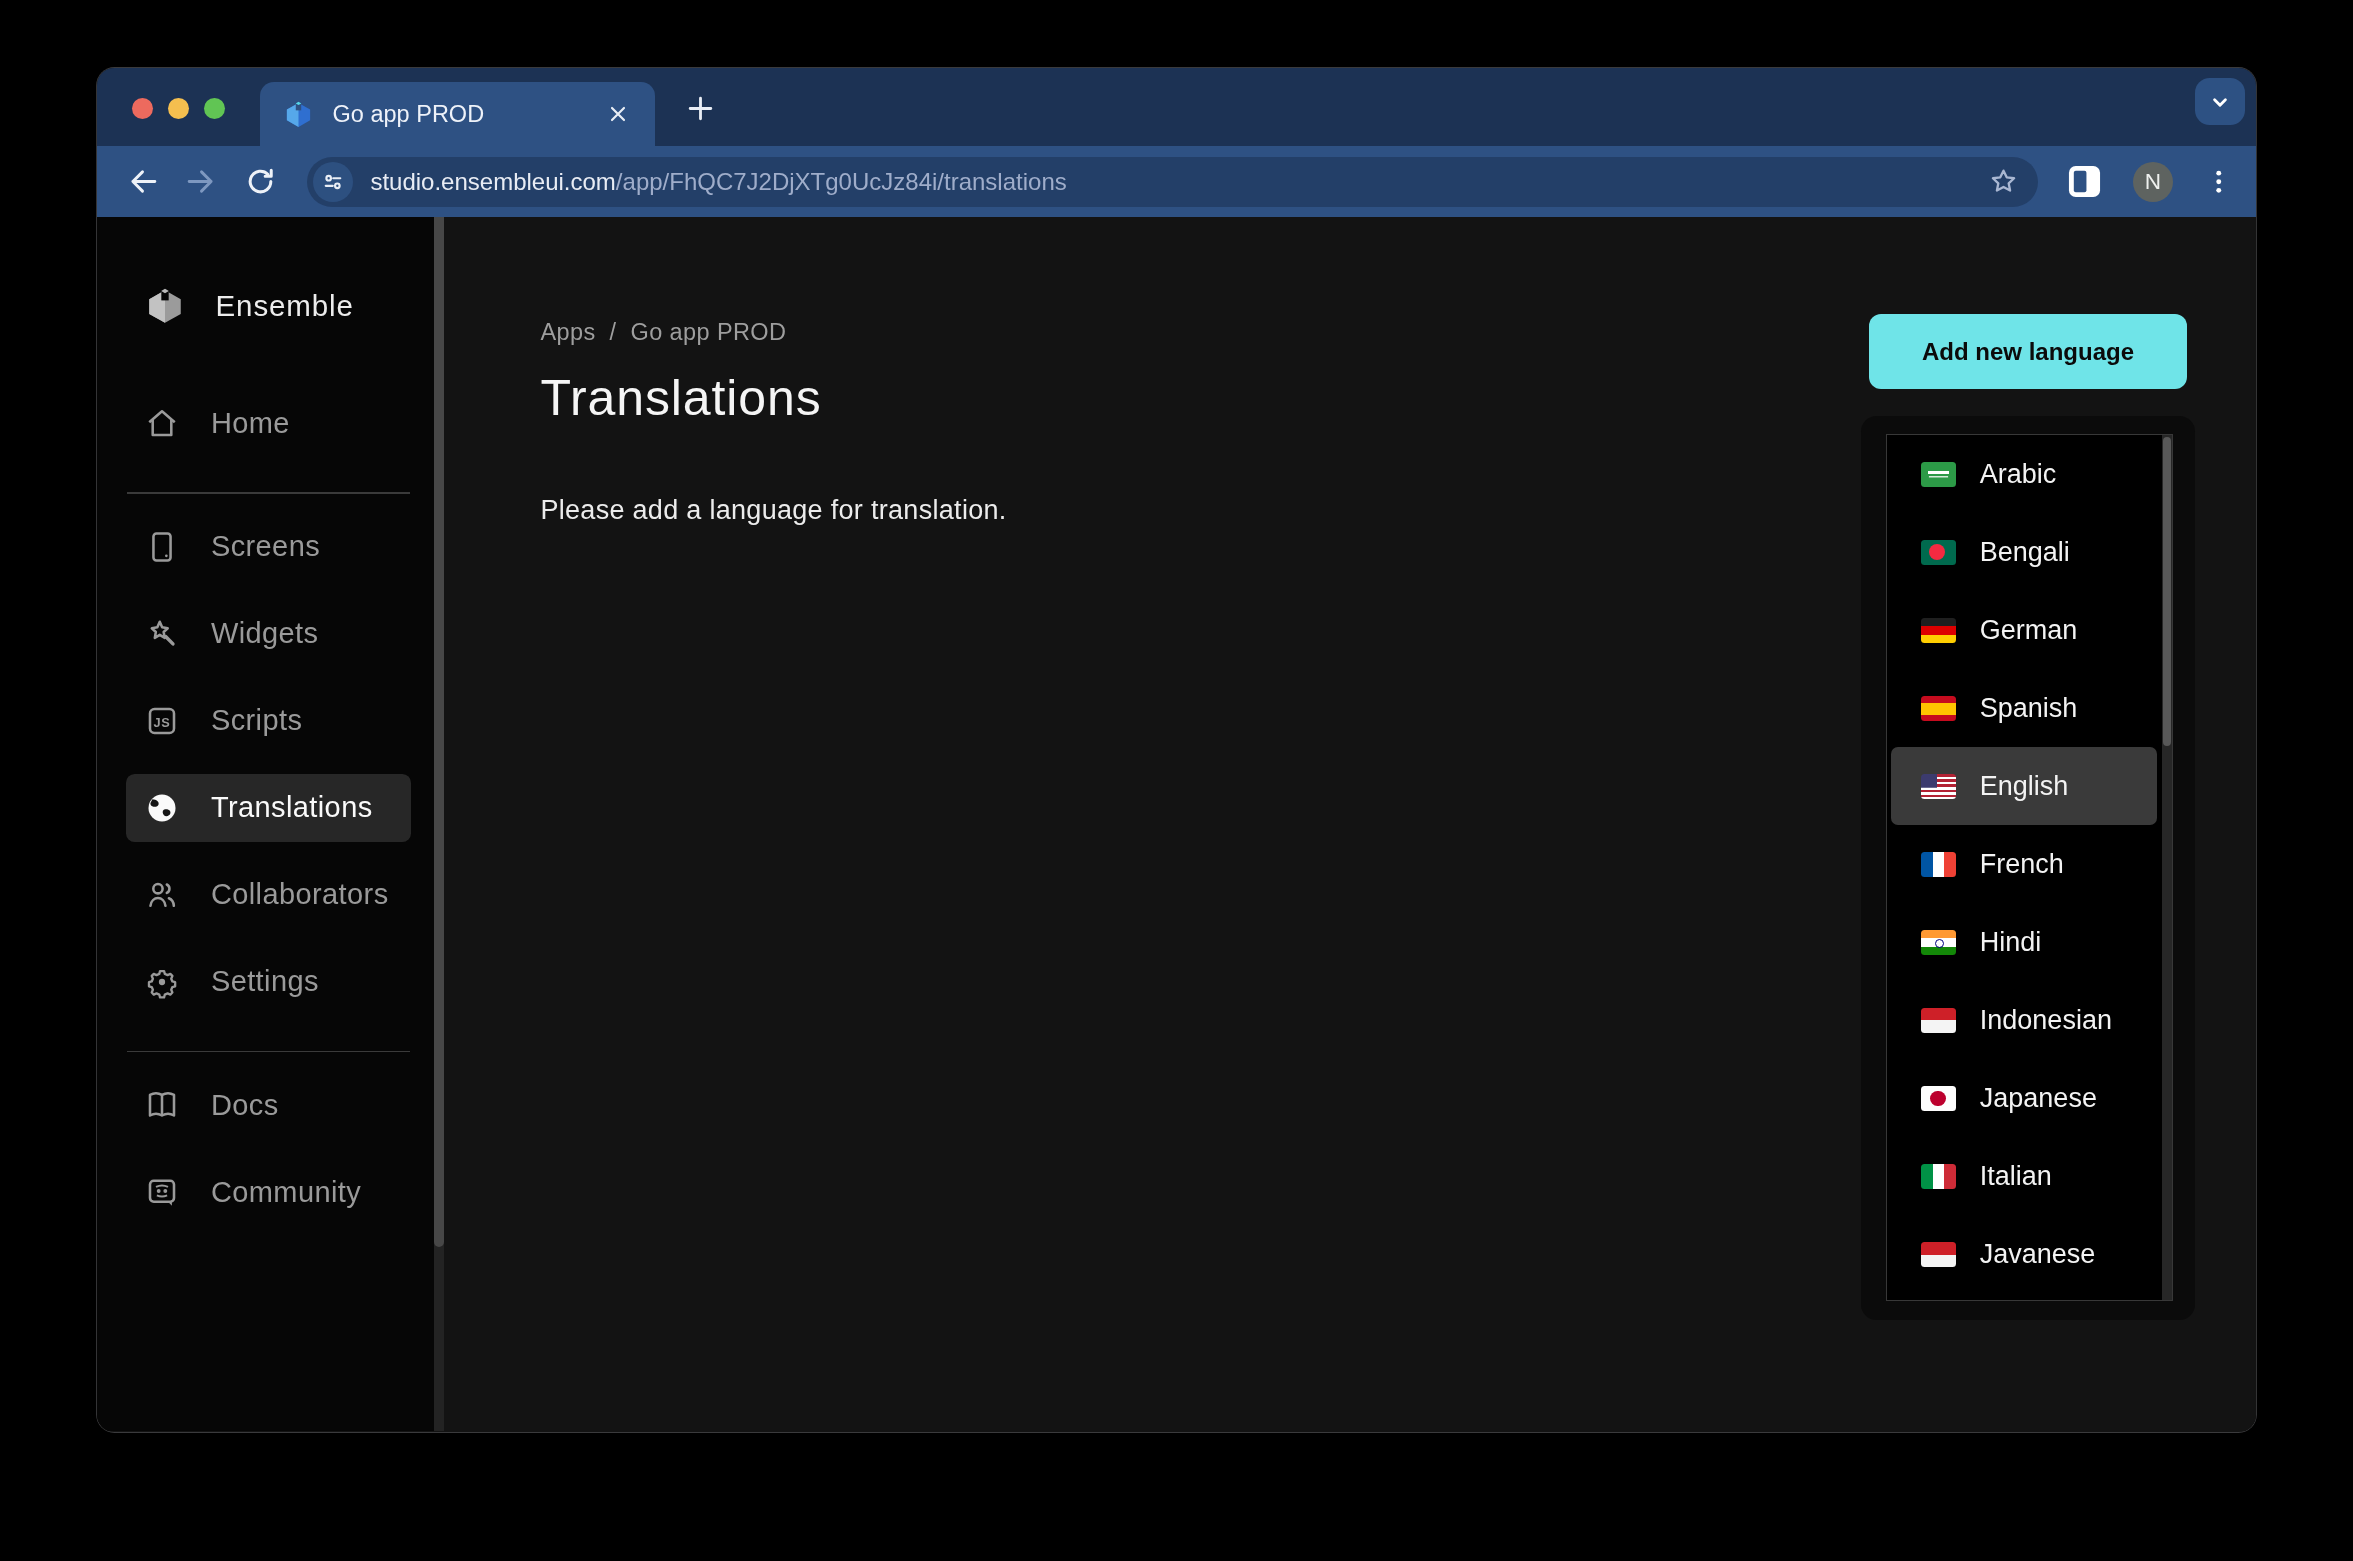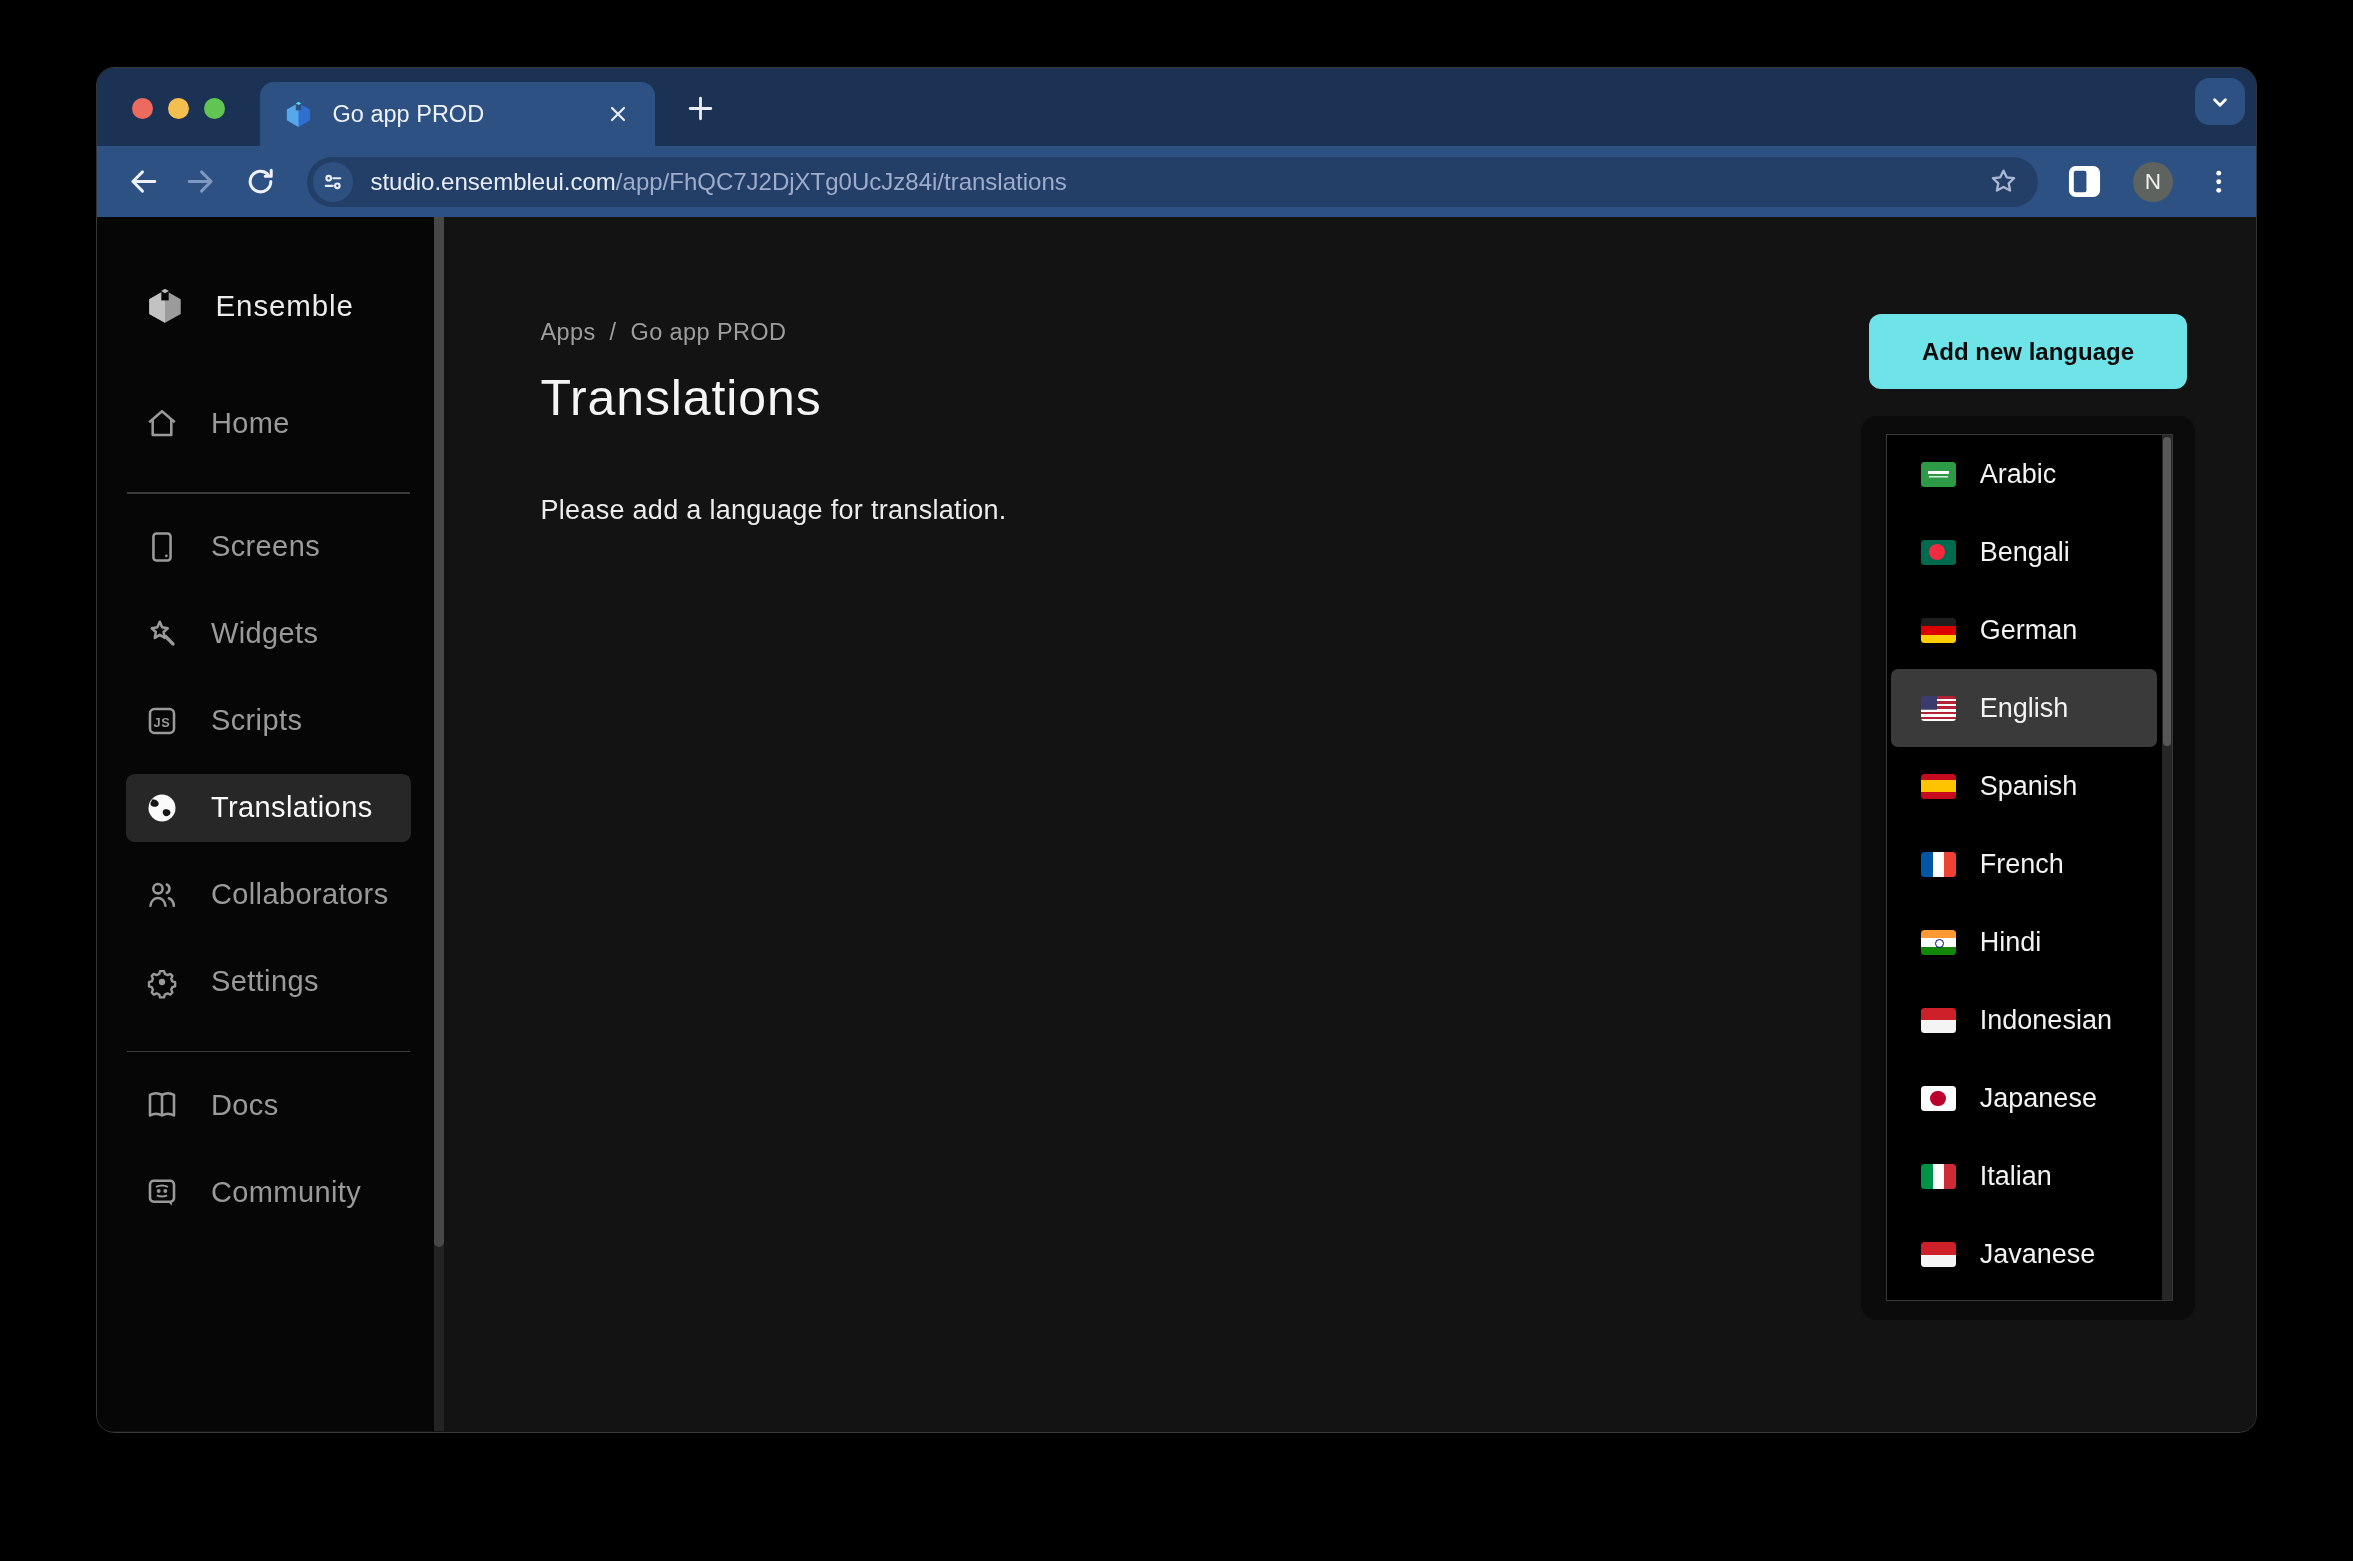--- a/index.html
+++ b/index.html
@@ -334,29 +334,29 @@
     <span class="lang-label">Arabic</span>
   </div>
               <div class="lang-row">
     <span class="flag flag-bd"></span>
     <span class="lang-label">Bengali</span>
   </div>
               <div class="lang-row">
     <span class="flag flag-de"></span>
     <span class="lang-label">German</span>
   </div>
+              <div class="lang-row">
+    <span class="flag flag-es"></span>
+    <span class="lang-label">Spanish</span>
+  </div>
               <div class="lang-row selected">
     <span class="flag flag-us"></span>
     <span class="lang-label">English</span>
   </div>
               <div class="lang-row">
-    <span class="flag flag-es"></span>
-    <span class="lang-label">Spanish</span>
-  </div>
-              <div class="lang-row">
     <span class="flag flag-fr"></span>
     <span class="lang-label">French</span>
   </div>
               <div class="lang-row">
     <span class="flag flag-in"></span>
     <span class="lang-label">Hindi</span>
   </div>
               <div class="lang-row">
     <span class="flag flag-id"></span>
     <span class="lang-label">Indonesian</span>

